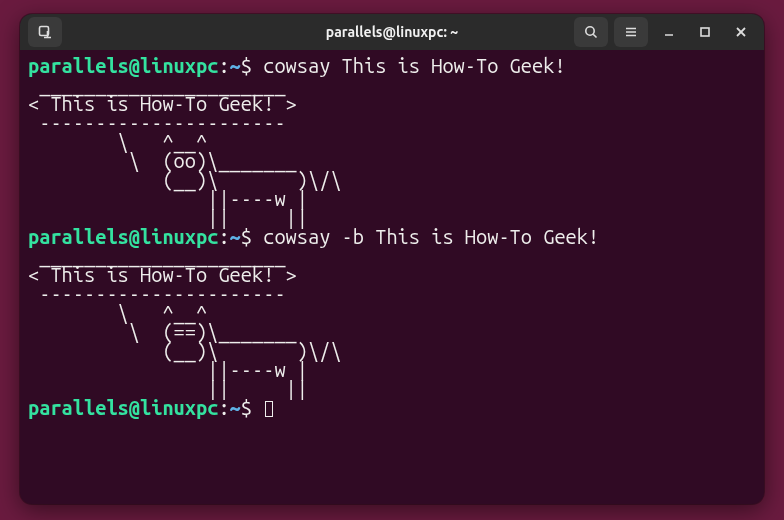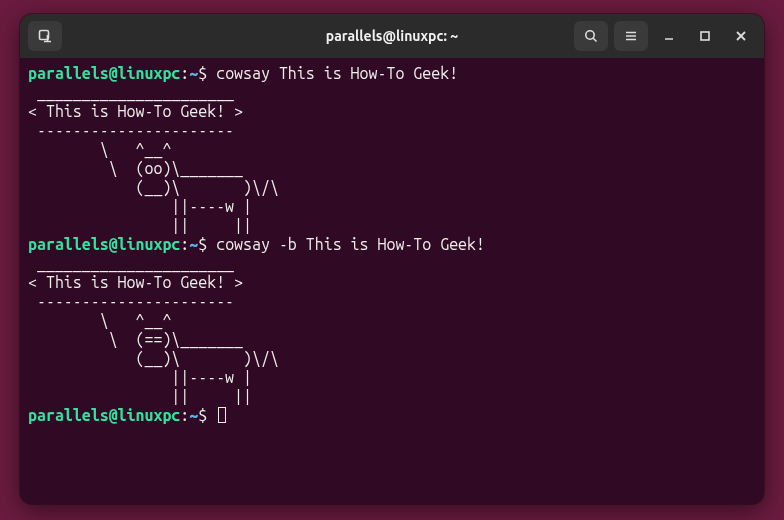--- a/index.html
+++ b/index.html
@@ -18,21 +18,21 @@
     width: 744px;
     height: 490px;
     background: #300a24;
     border-radius: 12px;
     box-shadow: 0 6px 24px rgba(0,0,0,0.5), 0 0 0 1px rgba(0,0,0,0.3);
     display: flex;
     flex-direction: column;
     overflow: hidden;
   }
   .titlebar {
-    height: 44px;
+    height: 36px;
     background: #2b2b2b;
     display: flex;
     align-items: center;
     padding: 0 8px;
     color: #e6e6e6;
     font-family: Ubuntu, Cantarell, "Segoe UI", sans-serif;
     font-size: 14px;
     gap: 6px;
   }
   .tb-btn {
@@ -55,21 +55,21 @@
     position: absolute;
     left: 0; right: 0;
     text-align: center;
     pointer-events: none;
     font-weight: 600;
     color: #f2f2f2;
   }
   .terminal {
     flex: 1;
     padding: 6px 8px 8px 8px;
-    font-size: 16px;
+    font-size: 20px;
     line-height: 19px;
     color: #eeeeec;
     white-space: pre;
   }
   .term-line { min-height: 19px; }
   .p-user { color: #34e2a0; font-weight: bold; }
   .p-path { color: #5fb3e7; font-weight: bold; }
   .p-sym  { color: #eeeeec; }
   .cmd    { color: #eeeeec; }
   .cursor {

